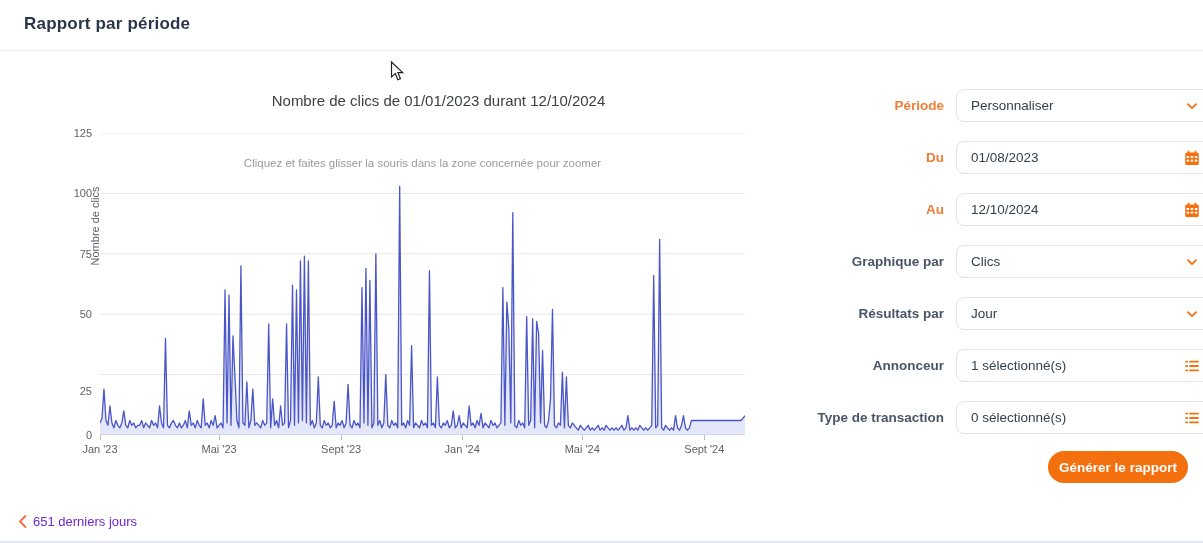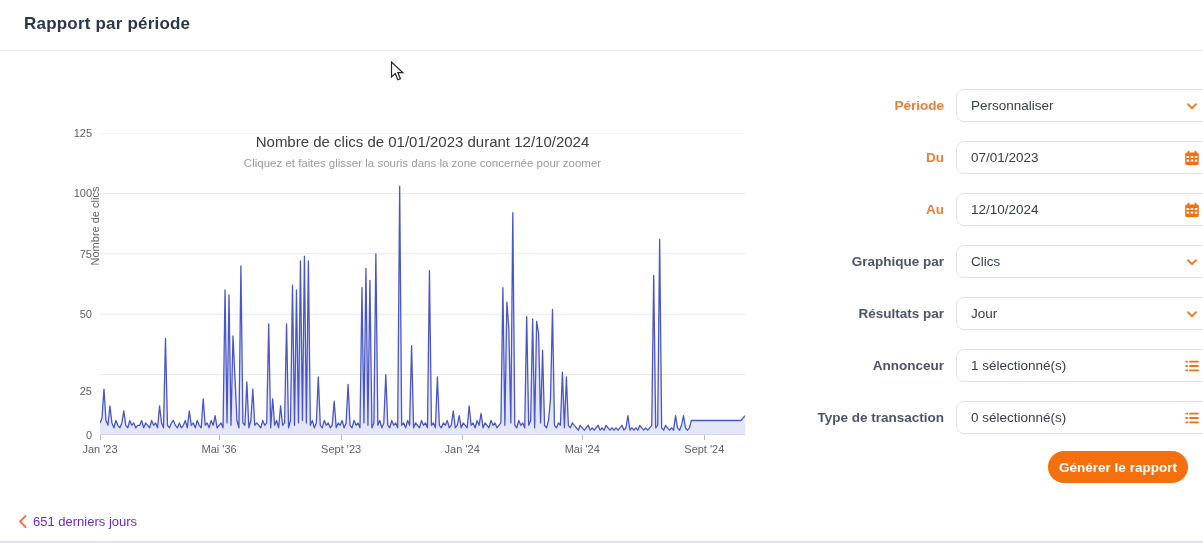--- a/index.html
+++ b/index.html
@@ -5,21 +5,21 @@
   * { margin:0; padding:0; box-sizing:border-box; }
   html,body { background:#fff; }
   body { font-family:"Liberation Sans", sans-serif; color:#2e3b4e; }
   .page { position:relative; width:1203px; height:543px; background:#fff; overflow:hidden;padding-left:20px; }
 
   .header-title { position:absolute; left:24px; top:14px; font-size:17px; font-weight:700; color:#2b3648; letter-spacing:.2px; }
   .header-divider { position:absolute; left:0; top:50px; width:1203px; height:1px; background:#ededed; }
   .bottom-divider { position:absolute; left:0; bottom:0; width:1203px; height:2px; background:#e2e5f1; }
 
   
-  .chart-title { position:absolute; left:100px; top:92px; width:645px; text-align:center; font-size:15px; color:#3c4043;margin-top:41px; }
+  .chart-title { position:absolute; left:116px; top:92px; width:645px; text-align:center; font-size:15px; color:#3c4043; }
   .chart-subtitle { position:absolute; left:100px; top:119px; width:645px; text-align:center; font-size:11.5px; color:#9b9b9b;margin-top:38px; }
   .plot { position:absolute; left:100px; top:133px; width:645px; height:302px; }
   .plot svg { position:absolute; left:0; top:0; width:645px; height:302px; }
   .ylabel { position:absolute; left:30px; top:220px; width:130px; font-size:11px; color:#5f6368; transform:rotate(-90deg); transform-origin:center; text-align:center; }
   .ytick { position:absolute; left:58px; width:34px; text-align:right; font-size:11px; color:#616161; }
   .xticks { position:absolute; left:0; top:435px; width:1203px; height:30px; }
   .xtick { position:absolute; top:0; }
   .xtick i { position:absolute; left:0; top:0; width:1px; height:5px; background:#bdbdbd; display:block; }
   .xtick span { position:absolute; left:0; top:8px; transform:translateX(-50%); font-size:11px; color:#616161; white-space:nowrap; }
 
@@ -72,21 +72,21 @@
     </svg>
   </div>
 
   <div class="xticks">
       <div class="xtick" style="left: 100px;">
         <i></i>
         <span>Jan '23</span>
       </div>
       <div class="xtick" style="left: 219.077px;">
         <i></i>
-        <span>Mai '36</span>
+        <span>Mai '23</span>
       </div>
       <div class="xtick" style="left: 341.131px;">
         <i></i>
         <span>Sept '23</span>
       </div>
       <div class="xtick" style="left: 462.192px;">
         <i></i>
         <span>Jan '24</span>
       </div>
       <div class="xtick" style="left: 582.262px;">
@@ -109,21 +109,21 @@
       <span class="val">Personnaliser</span>
       <svg class="icn" viewBox="0 0 16 16">
           <path d="M4 6.2 L8 10.2 L12 6.2" fill="none" stroke="#f4700e" stroke-width="1.8" stroke-linecap="round" stroke-linejoin="round"></path>
         </svg>
     </div>
   </div>
 
   <div class="row" style="top:141px">
     <label class="hl">Du</label>
     <div class="field">
-      <span class="val">07/01/2023</span>
+      <span class="val">01/08/2023</span>
       <svg class="icn" viewBox="0 0 16 16">
           <path d="M3.6 0.8 h1.8 v2.4 h-1.8 z M10.6 0.8 h1.8 v2.4 h-1.8 z" fill="#f4700e"></path>
           <rect x="1.2" y="2.4" width="13.6" height="12.6" rx="1.6" fill="#f4700e"></rect>
           <rect x="2.6" y="6" width="2.5" height="2" fill="#fff"></rect>
           <rect x="6.7" y="6" width="2.5" height="2" fill="#fff"></rect>
           <rect x="10.8" y="6" width="2.5" height="2" fill="#fff"></rect>
           <rect x="2.6" y="9.6" width="2.5" height="2" fill="#fff"></rect>
           <rect x="6.7" y="9.6" width="2.5" height="2" fill="#fff"></rect>
           <rect x="10.8" y="9.6" width="2.5" height="2" fill="#fff"></rect>
         </svg>

